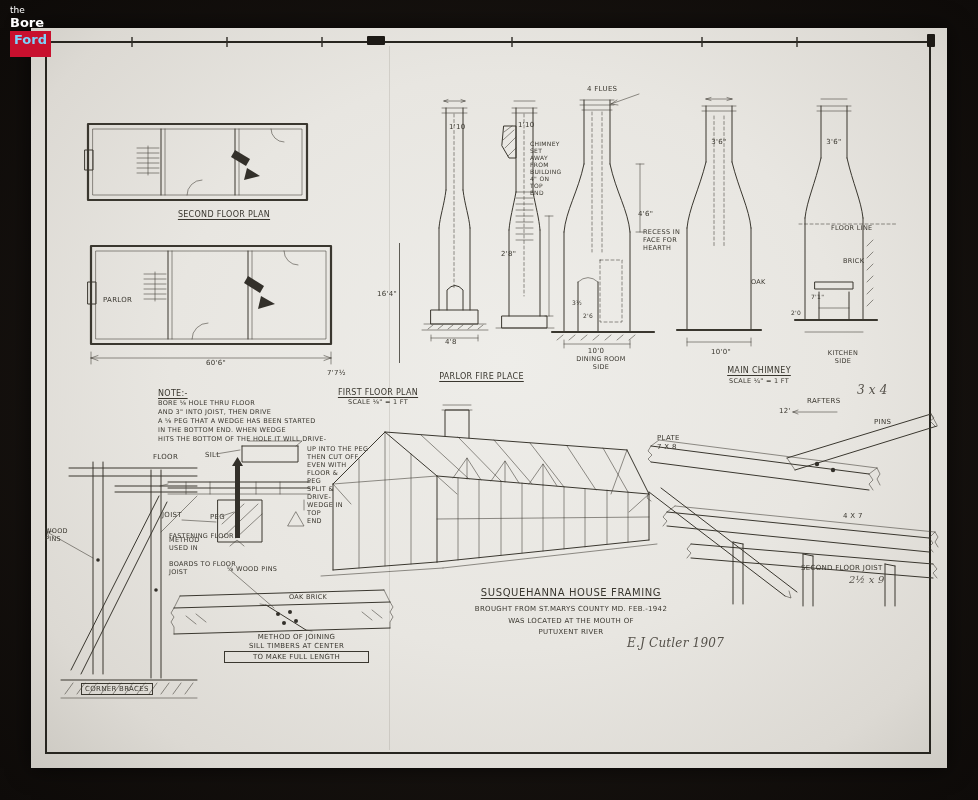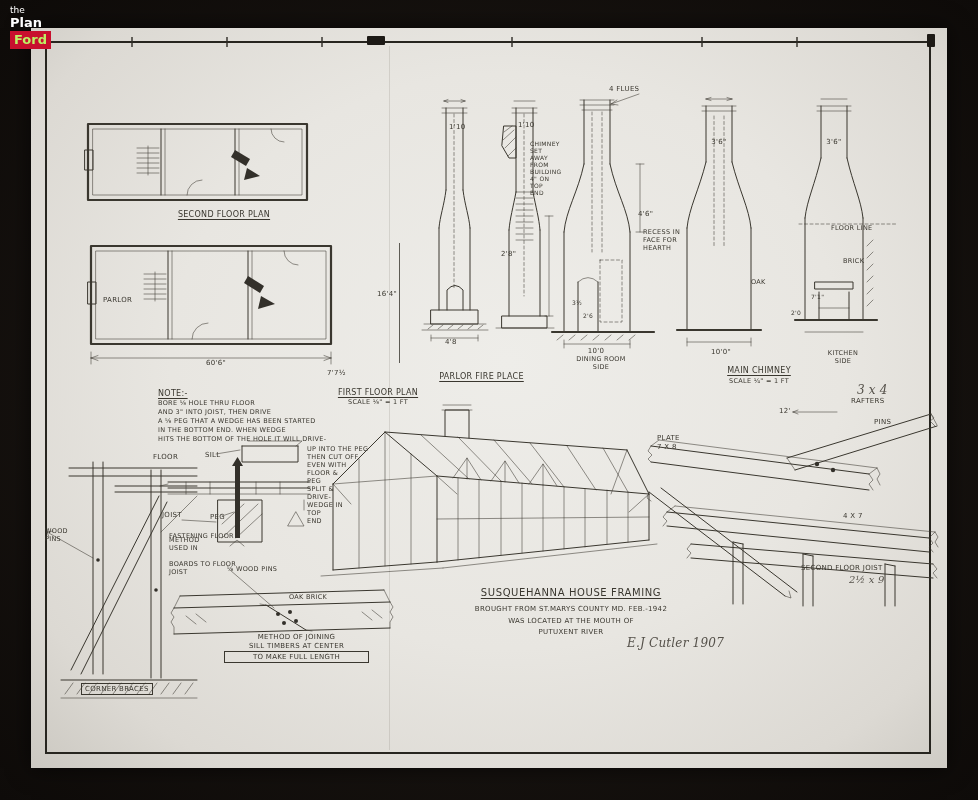--- a/index.html
+++ b/index.html
@@ -1,21 +1,21 @@
 <!DOCTYPE html>
 <html><head>
 <meta charset="utf-8">
 <style>
   *{margin:0;padding:0;box-sizing:border-box}
   html,body{width:978px;height:800px;background:#13100d;overflow:hidden;font-family:"DejaVu Sans",sans-serif}
   .stage{position:absolute;inset:0;background:radial-gradient(ellipse at 50% 50%,#241f1a 0%,#16120f 60%,#0e0b09 100%)}
   .logo{position:absolute;top:6px;left:10px;z-index:9;line-height:1}
   .logo-the{color:#fff;font-size:9px}
   .logo-henry{color:#fff;font-weight:bold;font-size:13px;margin-top:1px}
-  .logo-ford{display:inline-block;color:#bef264;font-weight:bold;font-size:13px;background:#c8102e;padding:2px 4px 3px;margin-top:2px}
+  .logo-ford{display:inline-block;color:#7dd3fc;font-weight:bold;font-size:13px;background:#c8102e;padding:2px 4px 11px;margin-top:2px}
   .sheet{position:absolute;left:31px;top:28px;width:916px;height:740px;
          background:radial-gradient(ellipse at 52% 45%,#eeede9 0%,#e8e6e1 50%,#dcd9d3 82%,#cbc8c1 100%);
          box-shadow:0 0 22px rgba(0,0,0,.65)}
   .frame{position:absolute;left:14px;top:13px;right:16px;bottom:14px;border:2.5px solid #27251f}
   .fold{position:absolute;width:1px;background:rgba(110,105,95,.18)}
   .mark{position:absolute;background:#1d1a16;border-radius:1px}
   .tick{position:absolute;width:1.5px;height:10px;background:#2e2b25;opacity:.7}
   .lbl{position:absolute;font-size:8px;line-height:9px;letter-spacing:.3px;color:#3a372f;text-transform:uppercase;white-space:nowrap}
   .c{text-align:center}
   .u{text-decoration:underline;text-underline-offset:2px}
@@ -33,21 +33,21 @@
   .dash{stroke-dasharray:3 2.5}
   .blk{fill:#33302a;stroke:none}
 </style>
 </head>
 <body>
 
 <div class="stage">
 
   <div class="logo">
     <div class="logo-the">the</div>
-    <div class="logo-henry">Plan</div>
+    <div class="logo-henry">Bore</div>
     <div class="logo-ford">Ford</div>
   </div>
 
   <div class="sheet">
     <div class="frame"></div>
     <div class="fold" style="left:358px;top:18px;height:704px"></div>
 
     <div class="mark" style="left:336px;top:8px;width:18px;height:9px"></div>
     <div class="mark" style="left:896px;top:6px;width:8px;height:13px"></div>
     <div class="mark" style="left:4px;top:12px;width:9px;height:8px"></div>
@@ -155,21 +155,21 @@
     <div class="lbl micro" style="left:499px;top:112px">Chimney</div>
     <div class="lbl micro" style="left:499px;top:119px">set</div>
     <div class="lbl micro" style="left:499px;top:126px">away</div>
     <div class="lbl micro" style="left:499px;top:133px">from</div>
     <div class="lbl micro" style="left:499px;top:140px">building</div>
     <div class="lbl micro" style="left:499px;top:147px">4" on</div>
     <div class="lbl micro" style="left:499px;top:154px">top</div>
     <div class="lbl micro" style="left:499px;top:161px">end</div>
     <div class="lbl c u" style="left:388px;top:344px;width:125px">Parlor Fire Place</div>
 
-    <div class="lbl sm" style="left:578px;top:57px">4 Flues</div>
+    <div class="lbl sm" style="left:556px;top:57px">4 Flues</div>
     <svg style="left:512px;top:62px" width="120" height="278" viewBox="0 0 120 278">
       <path class="ln thin" d="M96 4L68 14M68 14l6-4M68 14l7 1"></path>
       <line class="ln" x1="41" y1="10" x2="41" y2="74"></line>
       <line class="ln" x1="67" y1="10" x2="67" y2="74"></line>
       <path class="ln thin" d="M37 10h34M37 15h34M39 20h30"></path>
       <path class="ln" d="M41 74C35 102 23 120 21 142"></path>
       <path class="ln" d="M67 74C73 102 85 120 87 142"></path>
       <line class="ln" x1="21" y1="142" x2="21" y2="242"></line>
       <line class="ln" x1="87" y1="142" x2="87" y2="242"></line>
       <line class="ln thin dash" x1="49" y1="22" x2="49" y2="162"></line>
@@ -251,21 +251,21 @@
       <path class="ln" d="M22 116L284 142M22 130L284 156"></path>
       <path class="ln thin" d="M30 110L290 136M22 116l8-6M284 142l6-6"></path>
       <path class="ln thin" d="M284 142l4 5-4 4 4 5M290 136l3 5-3 5 3 5M22 116l-4 5 4 4-4 5"></path>
       <path class="ln" d="M46 148L288 168M46 162L288 182"></path>
       <path class="ln thin" d="M288 168l4 5-4 4 4 5M46 148l-4 5 4 4-4 5"></path>
       <path class="ln" d="M88 146v62M98 148v60M88 146l10 2"></path>
       <path class="ln" d="M158 158v52M168 160v50M158 158l10 2"></path>
       <path class="ln" d="M240 168v42M250 170v40M240 168l10 2"></path>
       <path class="ln thin" d="M148 16h44M148 16l5-2M148 16l5 2"></path>
     </svg>
-    <div class="lbl sm" style="left:820px;top:369px">Rafters</div>
+    <div class="lbl sm" style="left:776px;top:369px">Rafters</div>
     <div class="lbl sm" style="left:748px;top:379px">12'</div>
     <div class="lbl sm" style="left:843px;top:390px">Pins</div>
     <div class="lbl sm" style="left:626px;top:406px">Plate</div>
     <div class="lbl sm" style="left:626px;top:415px">7 x 8</div>
     <div class="lbl sm" style="left:812px;top:484px">4 x 7</div>
     <div class="lbl sm" style="left:770px;top:536px">Second Floor Joist</div>
     <div class="lbl pencil" style="left:818px;top:547px;font-size:10px">2½ x 9</div>
 
     <svg style="left:266px;top:370px" width="368" height="202" viewBox="0 0 368 202">
       <path class="ln" d="M88 34L330 52"></path>

